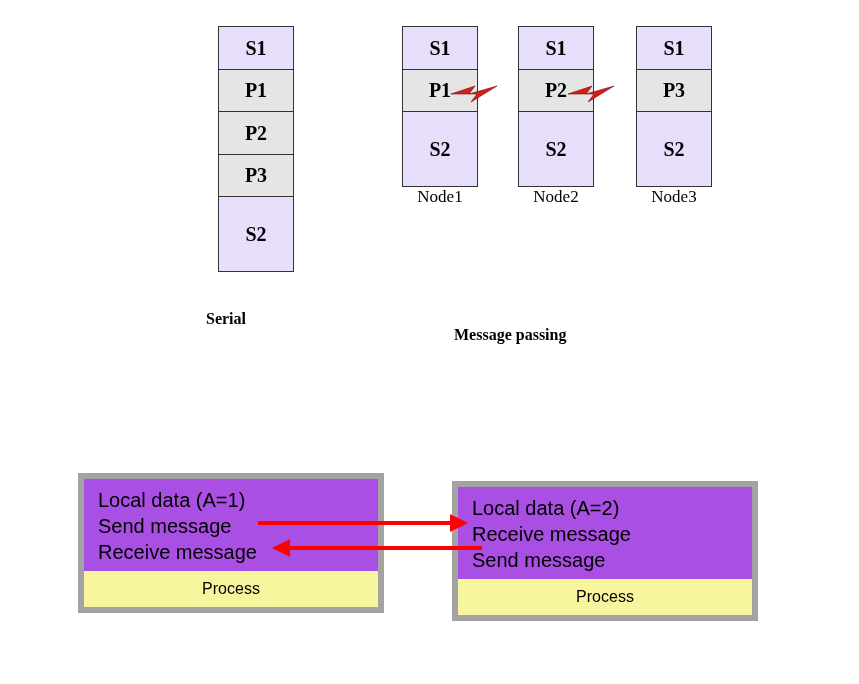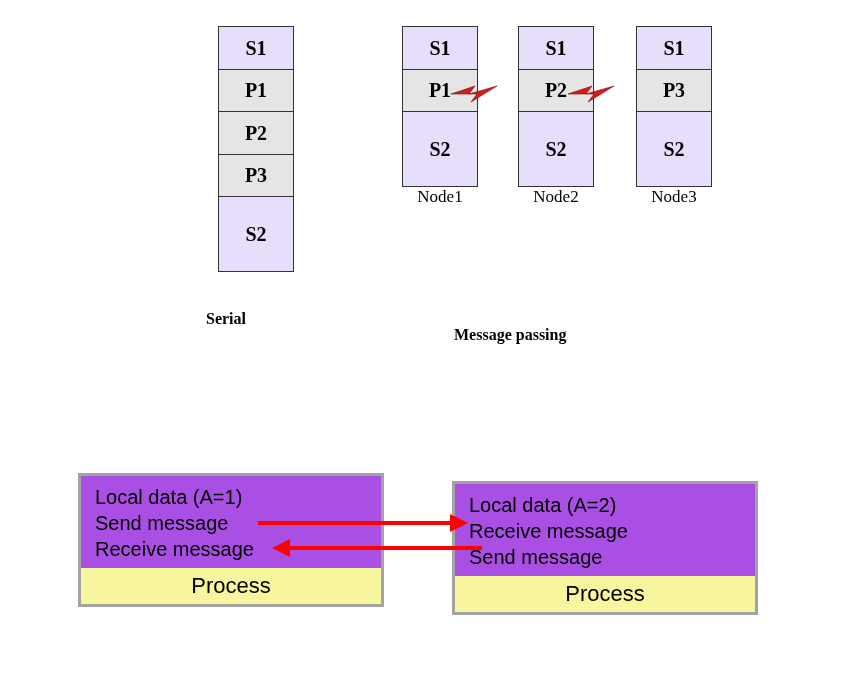--- a/index.html
+++ b/index.html
@@ -38,38 +38,38 @@
   .caption {
     position: absolute;
     font-weight: bold;
     font-size: 16px;
     color: #000;
     font-family: "Times New Roman", serif;
   }
   .proc-box {
     position: absolute;
     box-sizing: border-box;
-    border: 3px solid #a3a3a3;
+    border: 6px solid #a3a3a3;
   }
   .proc-top {
     background: #aa4fe3;
     color: #000;
     font-family: Arial, Helvetica, sans-serif;
     font-size: 20px;
     padding: 8px 6px 10px 14px;
     line-height: 26px;
     height: 92px;
     box-sizing: border-box;
   }
   .proc-top div { white-space: nowrap; }
   .proc-bottom {
     background: #f7f59d;
     color: #000;
     font-family: Arial, Helvetica, sans-serif;
-    font-size: 22px;
+    font-size: 16px;
     text-align: center;
     height: 36px;
     line-height: 36px;
     box-sizing: border-box;
   }
   .bolt {
     position: absolute;
     pointer-events: none;
   }
   .arrow-line {

